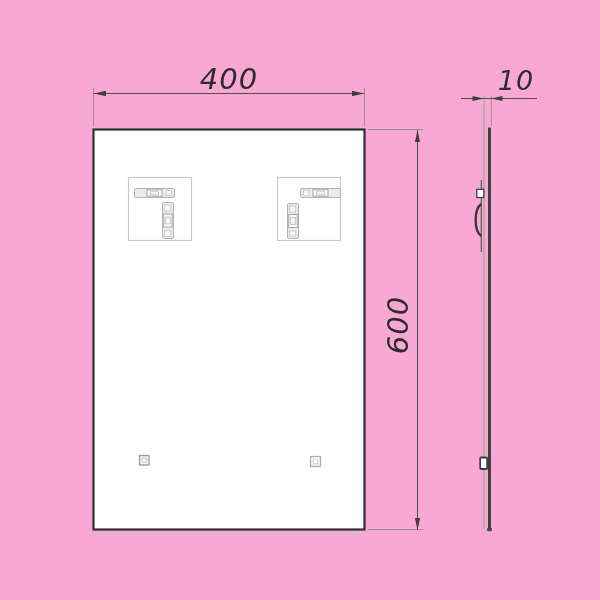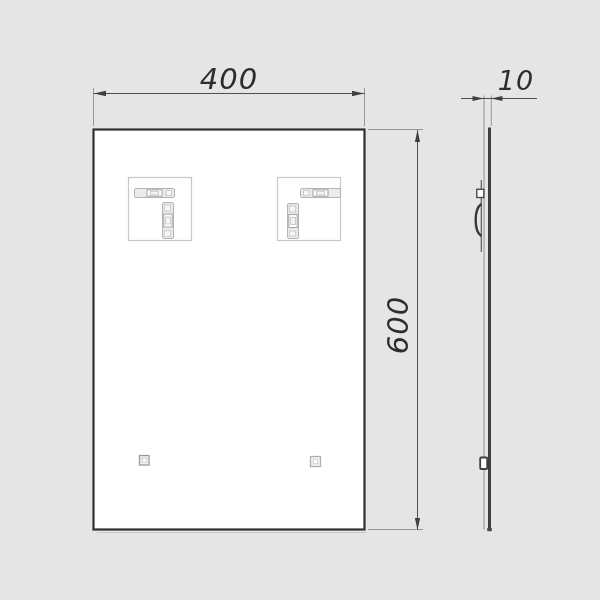--- a/index.html
+++ b/index.html
@@ -1,18 +1,18 @@
 <!DOCTYPE html>
 <html><head>
 <meta charset="utf-8">
 <title>Technical Drawing</title>
 <style>
   html, body { margin: 0; padding: 0; background: #ffffff; }
   .canvas {
-    width: 600px; height: 600px; position: relative; background: #e5e5e5;
+    width: 600px; height: 600px; position: relative; background: #f9a8d4;
     overflow: hidden;
   }
   svg { display: block; }
   .dim-text {
     font-family: "DejaVu Sans", sans-serif;
     font-style: italic;
     font-size: 29px;
     font-weight: 400;
     fill: #2d2d2d;
     letter-spacing: 1px;

